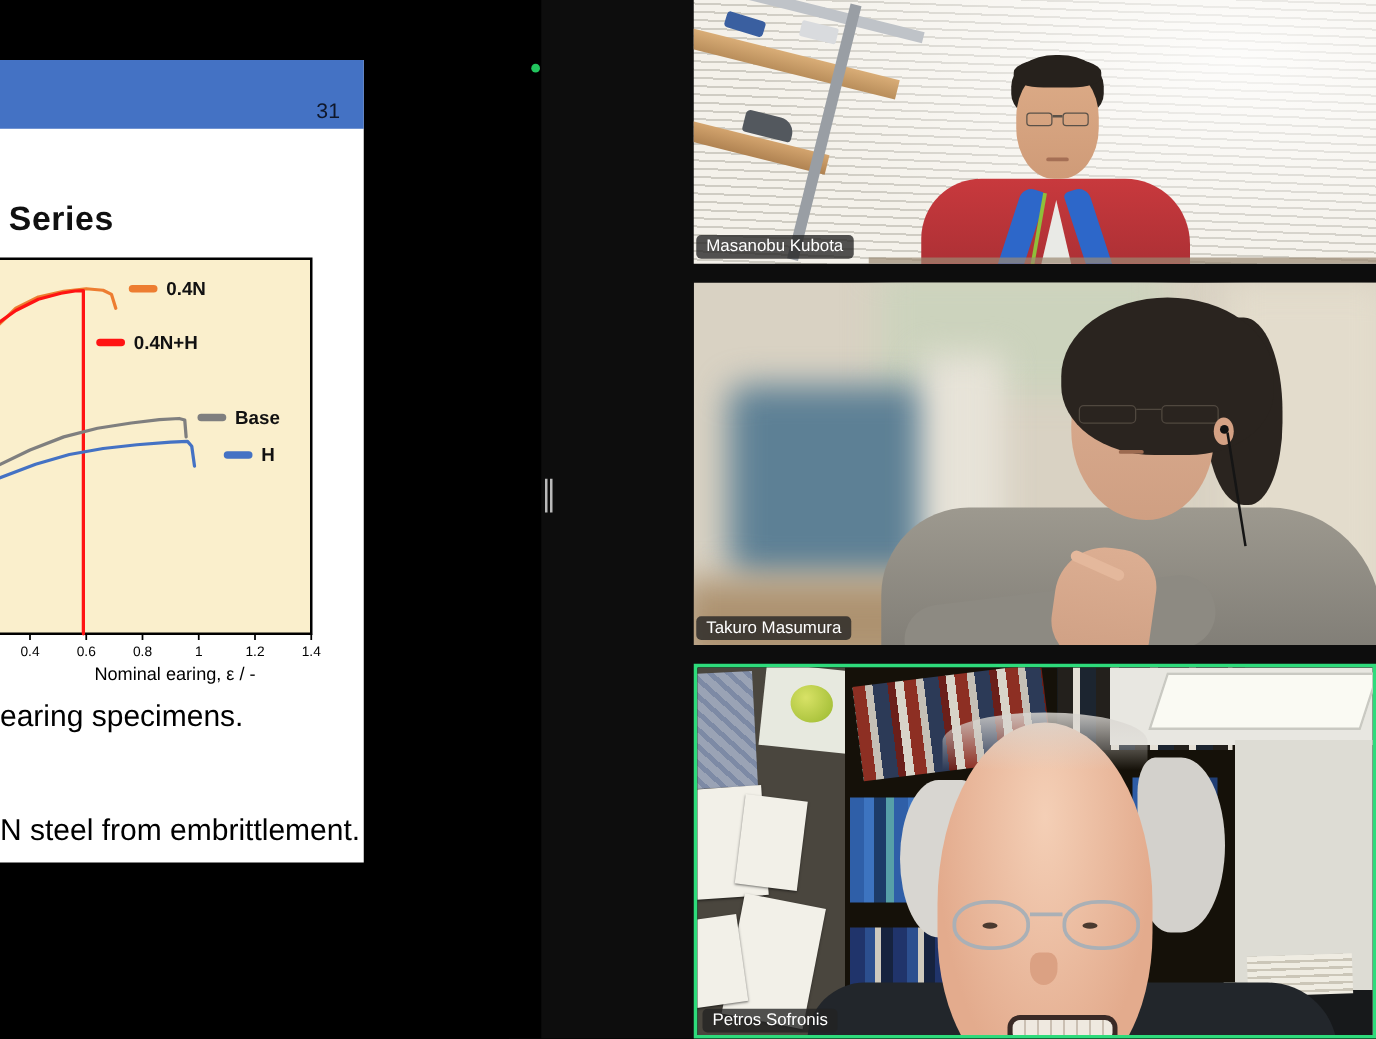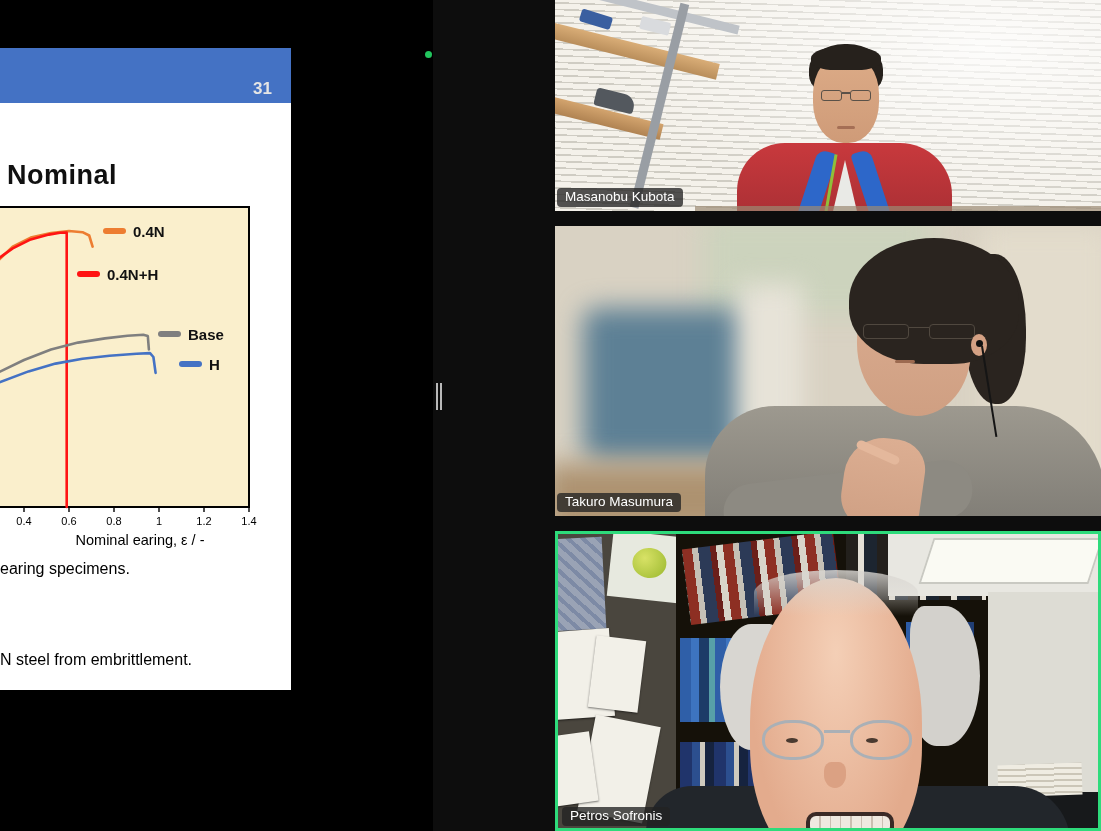--- a/index.html
+++ b/index.html
@@ -12,26 +12,26 @@
   body{font-family:"Liberation Sans",sans-serif;}
   .screen{position:relative;width:1101px;height:831px;overflow:hidden;background:var(--app-bg);}
 
   
   .share-region{position:absolute;left:0;top:0;width:433px;height:831px;background:var(--share-bg);}
   .share-dot{position:absolute;left:425px;top:51px;width:7px;height:7px;border-radius:50%;background:var(--share-indicator-green);}
 
   .slide{position:absolute;left:0;top:48px;width:291px;height:642px;background:#ffffff;overflow:hidden;}
   .slide-header{position:absolute;left:0;top:0;width:293px;height:55px;background:var(--slide-header-blue);
     display:flex;align-items:flex-end;justify-content:flex-end;padding:0 21px 4px 0;}
-  .page-num{color:#e5e5e5;font-weight:bold;font-size:17px;}
+  .page-num{color:#0f172a;font-weight:normal;font-size:17px;}
   .slide-title{position:absolute;left:7px;top:112px;font-size:27px;font-weight:bold;color:#101010;letter-spacing:.5px;}
   .chart{position:absolute;left:0;top:0;width:291px;height:642px;pointer-events:none;}
   .chart text{font-family:"Liberation Sans",sans-serif;}
   .axis-label{position:absolute;left:28px;top:484px;width:224px;text-align:center;font-size:14.5px;color:#000;}
-  .caption{position:absolute;left:0;color:#000;font-size:16px;}
+  .caption{position:absolute;left:0;color:#000;font-size:24px;}
   .cap1{top:512px;}
   .cap2{top:603px;}
   .legend-item{position:absolute;display:flex;align-items:center;gap:7px;height:18px;font-size:15px;font-weight:600;color:#111;}
   .legend-item .swatch{display:inline-block;width:23px;height:6px;border-radius:3px;flex:none;}
 
   
   .divider-handle{position:absolute;left:436px;top:383px;height:27px;display:flex;gap:2px;cursor:col-resize;}
   .divider-handle span{display:block;width:2px;height:100%;background:#b9b9b9;}
 
   
@@ -149,21 +149,21 @@
 </head>
 <body>
 
 <div class="screen">
 
   <div class="share-region">
     <div class="slide">
       <div class="slide-header">
         <span class="page-num">31</span>
       </div>
-      <div class="slide-title">Nominal</div>
+      <div class="slide-title">Series</div>
       <svg class="chart" width="291" height="642" viewBox="0 0 291 642">
           <rect x="-20" y="159" width="269" height="300" fill="#FAEFCC" stroke="#000" stroke-width="2"></rect>
           <polyline points="-0.8,211.5 12.7,198.6 30.7,189.6 51.0,185.1 69.0,183.0 82.5,184.2 89.2,187.5 92.6,198.6" fill="none" stroke="#ED7D31" stroke-width="2.6" stroke-linejoin="round" stroke-linecap="round"></polyline>
           <polyline points="-0.8,210.0 12.7,200.4 30.7,191.4 48.8,186.6 60.0,184.8 66.7,184.5 66.7,459.0" fill="none" stroke="#FF1313" stroke-width="2.6" stroke-linejoin="round" stroke-linecap="round"></polyline>
           <polyline points="-0.8,324.0 24.0,312.0 51.0,301.5 78.0,294.6 105.0,290.4 127.5,287.7 143.3,286.8 147.8,288.0 148.9,301.5" fill="none" stroke="#7F7F7F" stroke-width="2.6" stroke-linejoin="round" stroke-linecap="round"></polyline>
           <polyline points="-0.8,334.5 28.5,323.4 55.5,315.6 82.5,310.8 109.5,307.8 136.5,305.7 150.0,305.1 153.4,309.0 155.6,324.9" fill="none" stroke="#4472C4" stroke-width="2.6" stroke-linejoin="round" stroke-linecap="round"></polyline>
           <line x1="24" y1="459" x2="24" y2="464" stroke="#000" stroke-width="1.4"></line>
           <text x="24" y="477" text-anchor="middle" font-size="11" fill="#000">0.4</text>
           <line x1="69" y1="459" x2="69" y2="464" stroke="#000" stroke-width="1.4"></line>
           <text x="69" y="477" text-anchor="middle" font-size="11" fill="#000">0.6</text>

